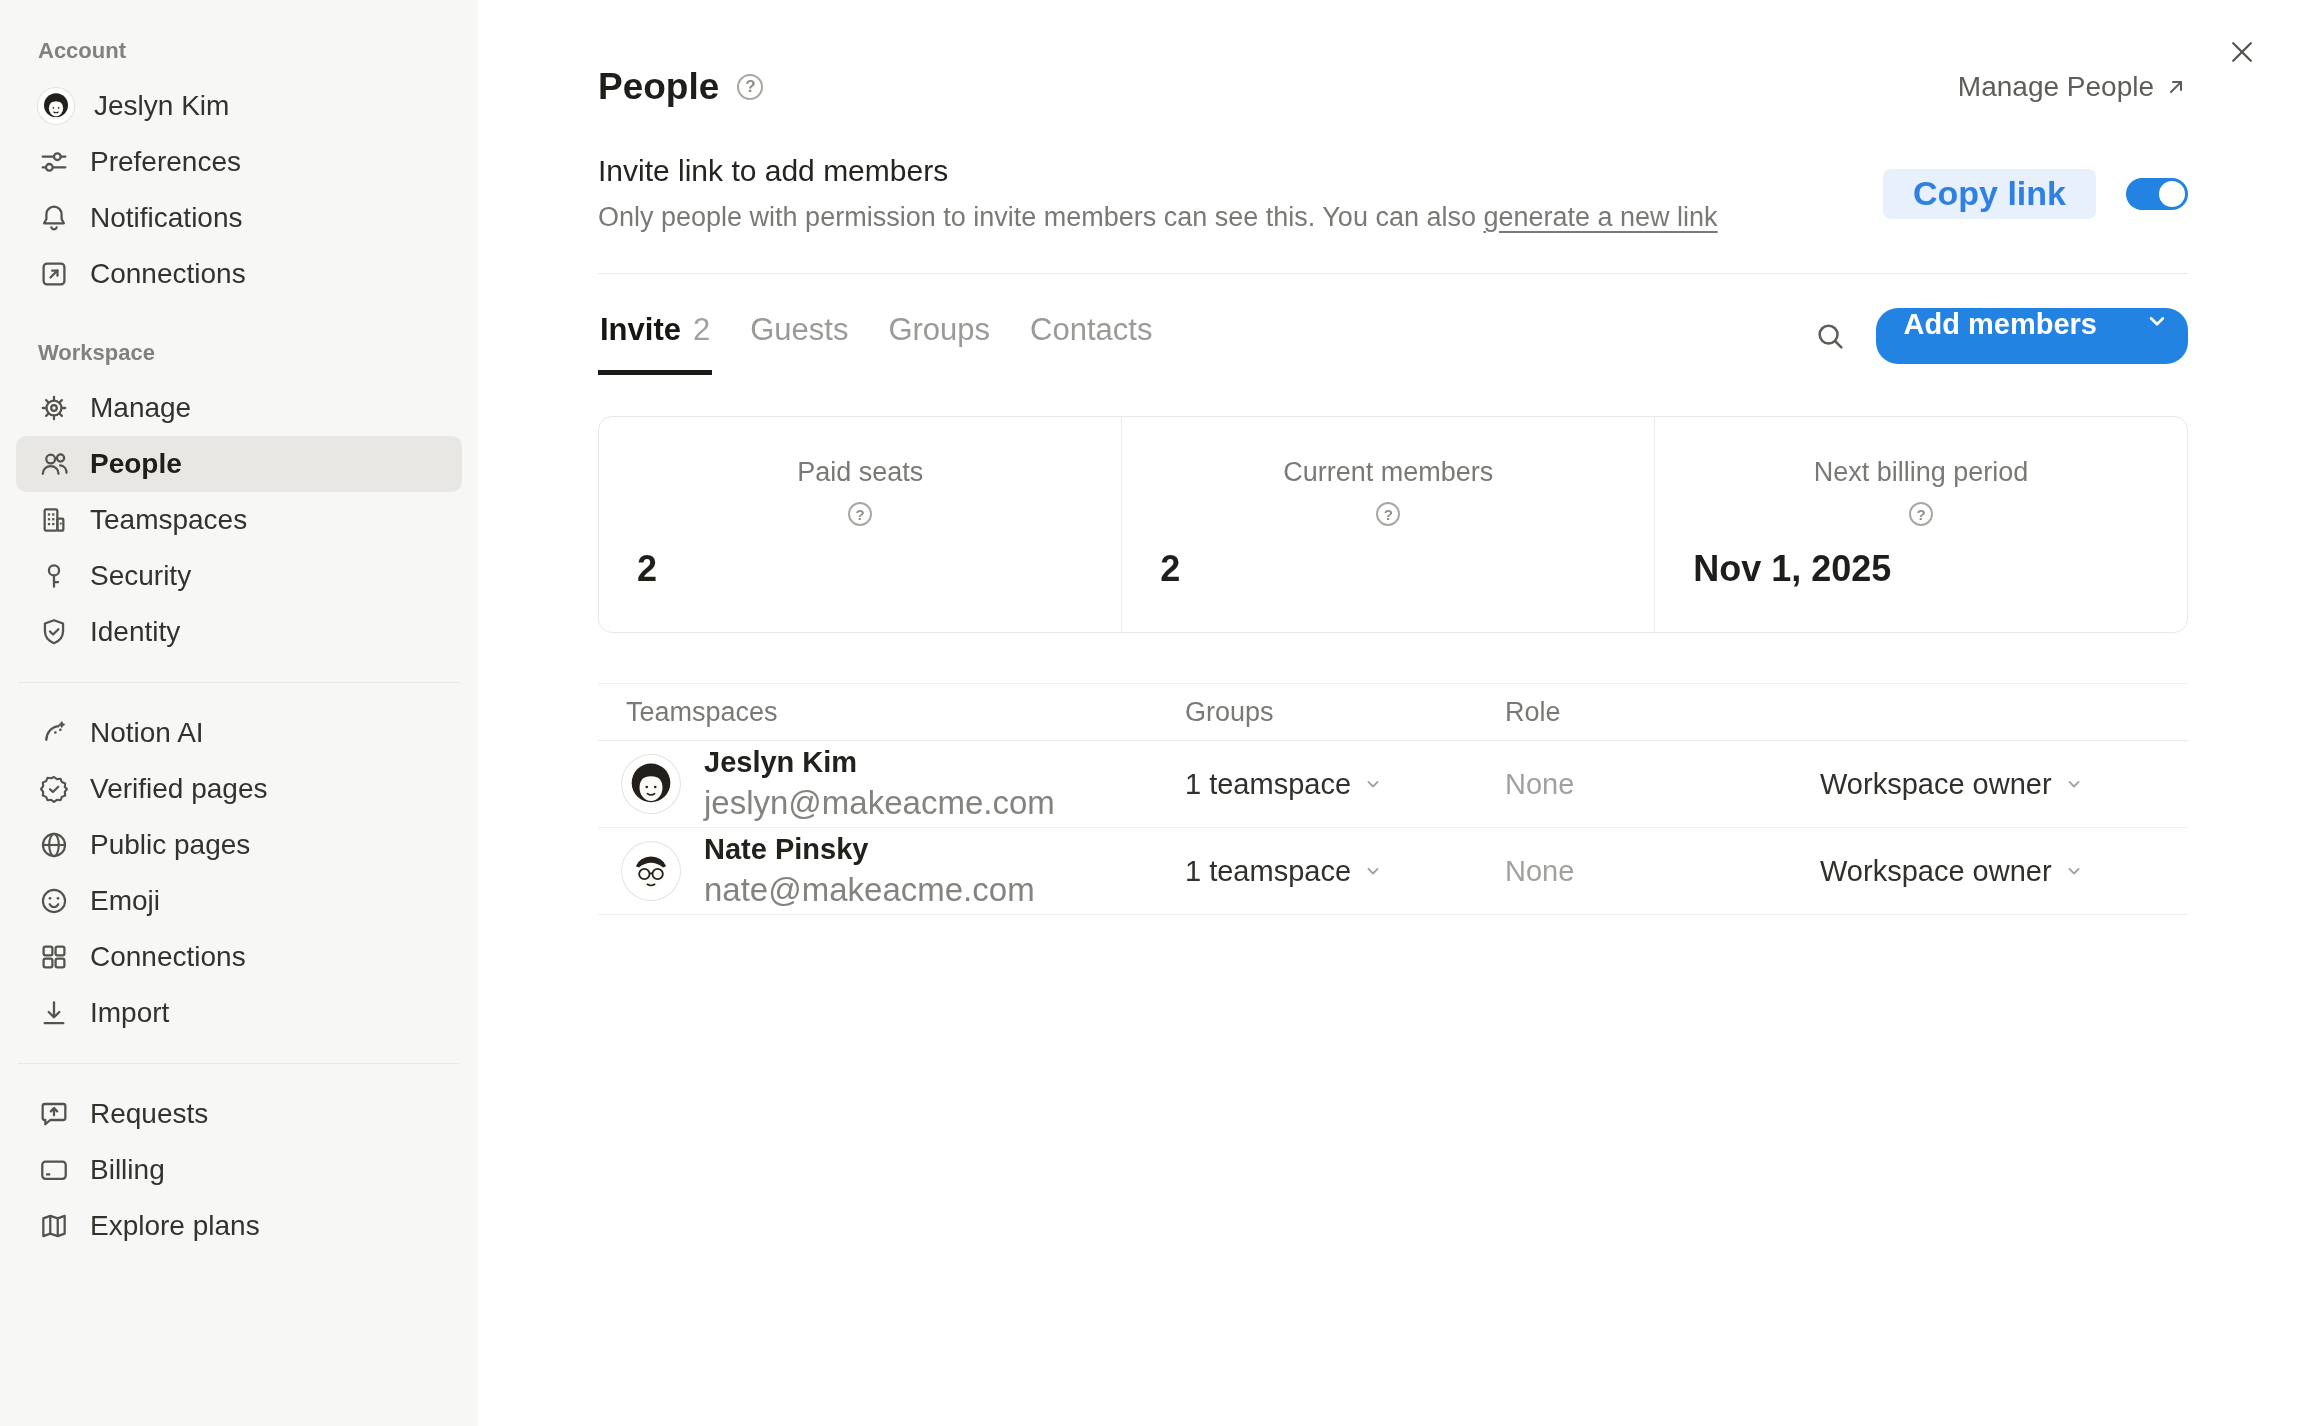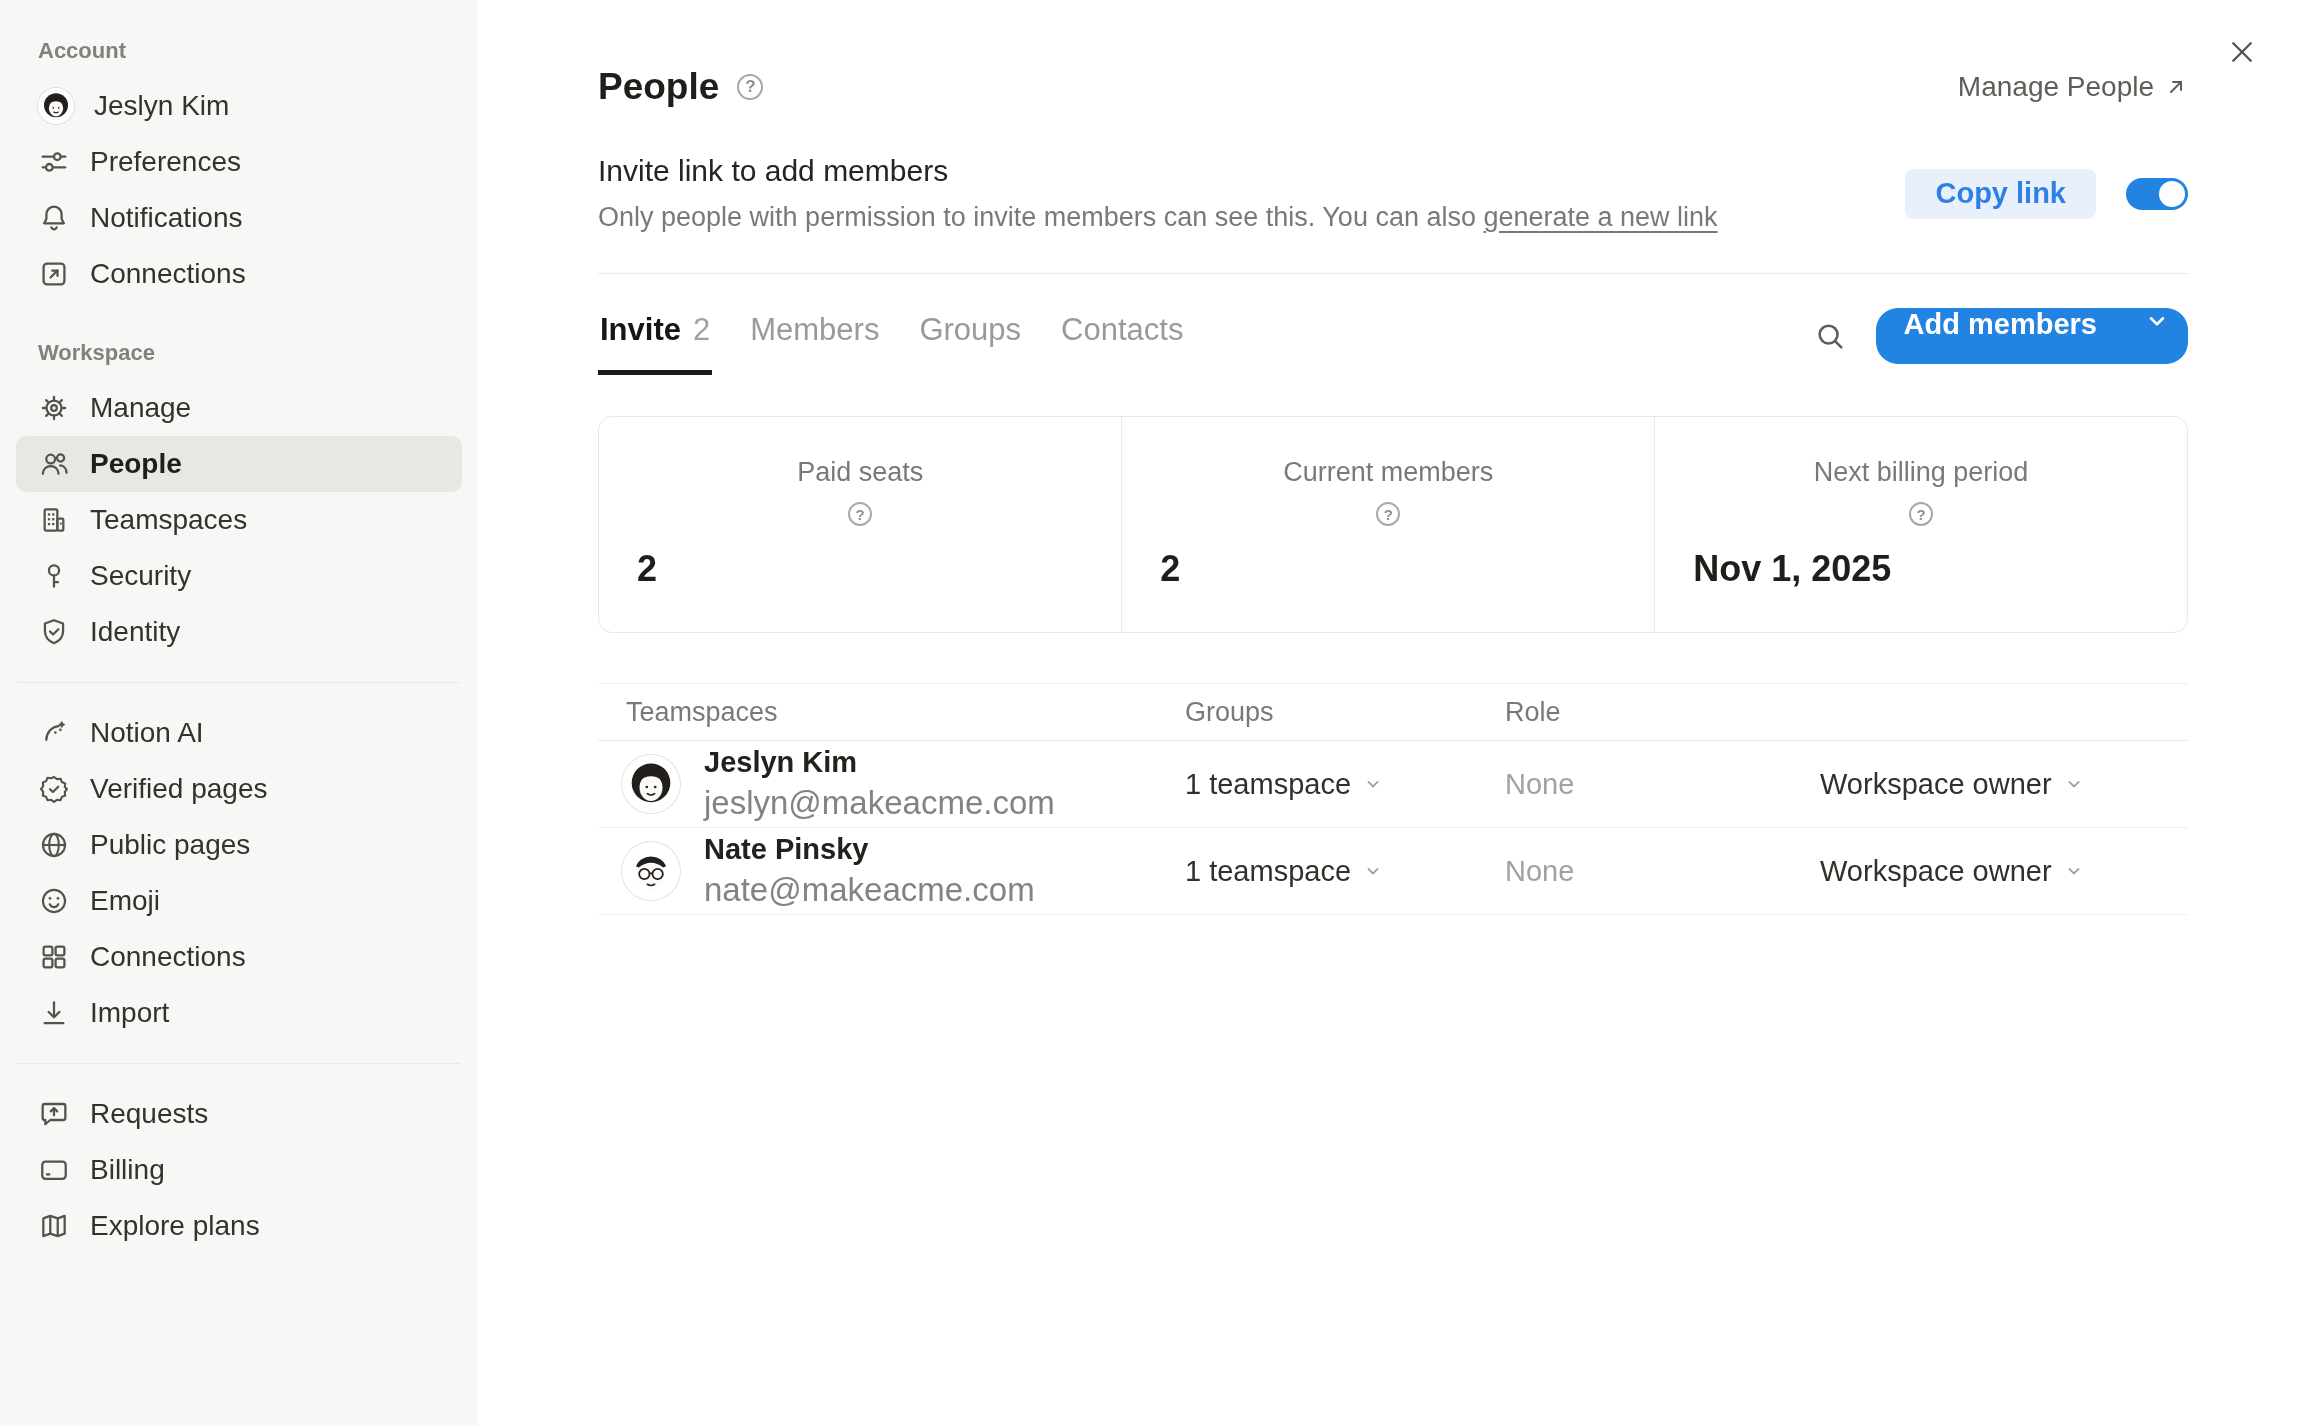--- a/index.html
+++ b/index.html
@@ -28,21 +28,21 @@
   .help-badge { width:26px; height:26px; border-radius:50%; border:2px solid #a8a7a2; color:#8f8e89; font-size:17px; font-weight:700; display:flex; align-items:center; justify-content:center; cursor:pointer; }
   .help-badge.small { width:24px; height:24px; font-size:15px; }
   .manage-link { display:flex; align-items:center; gap:10px; font-size:28px; color:#5f5d58; cursor:pointer; }
   .manage-link svg { width:24px; height:24px; color:#5f5d58; }
 
   .invite-row { display:flex; align-items:center; justify-content:space-between; margin-top:46px; }
   .invite-heading { font-size:30px; font-weight:500; color:#26241f; }
   .invite-desc { margin-top:14px; font-size:27px; color:#7b7975; }
   .invite-desc .genlink { text-decoration:underline; text-underline-offset:5px; cursor:pointer; }
   .invite-actions { display:flex; align-items:center; gap:30px; }
-  .copy-link-btn { background:#e8f0fc; color:#2f80e4; font-size:29px; font-weight:700; border:none; border-radius:8px; height:50px; padding:0 30px; cursor:pointer; font-family:inherit; }
+  .copy-link-btn { background:#e8f0fc; color:#2f80e4; font-size:34px; font-weight:700; border:none; border-radius:8px; height:50px; padding:0 30px; cursor:pointer; font-family:inherit; }
   .toggle { width:62px; height:32px; border-radius:16px; background:#2383e2; position:relative; cursor:pointer; flex:none; }
   .toggle .knob { position:absolute; top:3px; right:3px; width:26px; height:26px; border-radius:50%; background:#fff; }
 
   .hdivider { height:1px; background:#eceae7; margin-top:40px; }
 
   .tabs-row { display:flex; align-items:center; margin-top:26px; height:72px; }
   .tab { display:flex; align-items:baseline; gap:12px; font-size:31px; color:#9b9a96; font-weight:500; padding:14px 2px 22px 2px; margin-right:36px; cursor:pointer; border-bottom:5px solid transparent; }
   .tab.active { color:#171613; font-weight:700; border-bottom-color:#1b1a17; }
   .tab .count { color:#a2a19d; font-weight:400; }
   .tabs-spacer { flex:1; }
@@ -350,21 +350,21 @@
       </div>
 
       <div class="hdivider"></div>
 
       <div class="tabs-row">
         <div class="tab active">
           <span>Invite</span>
           <span class="count">2</span>
         </div>
         <div class="tab">
-          <span>Members</span>
+          <span>Guests</span>
         </div>
         <div class="tab">
           <span>Groups</span>
         </div>
         <div class="tab">
           <span>Contacts</span>
         </div>
         <div class="tabs-spacer"></div>
         <div class="search-btn">
           <svg viewBox="0 0 24 24" width="34" height="34" fill="none" stroke="currentColor" stroke-width="1.8" stroke-linecap="round">

